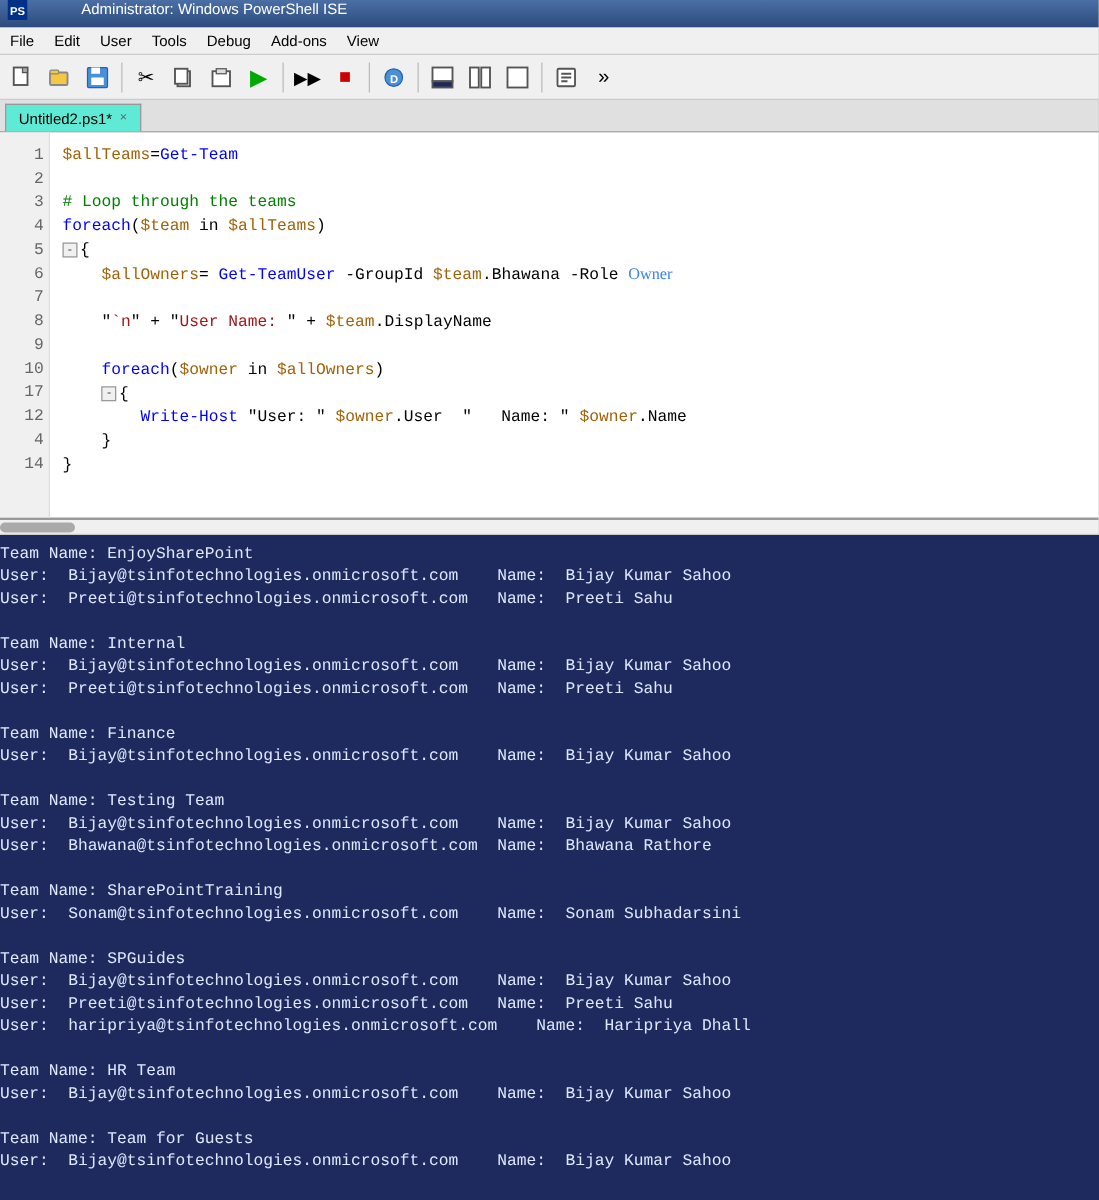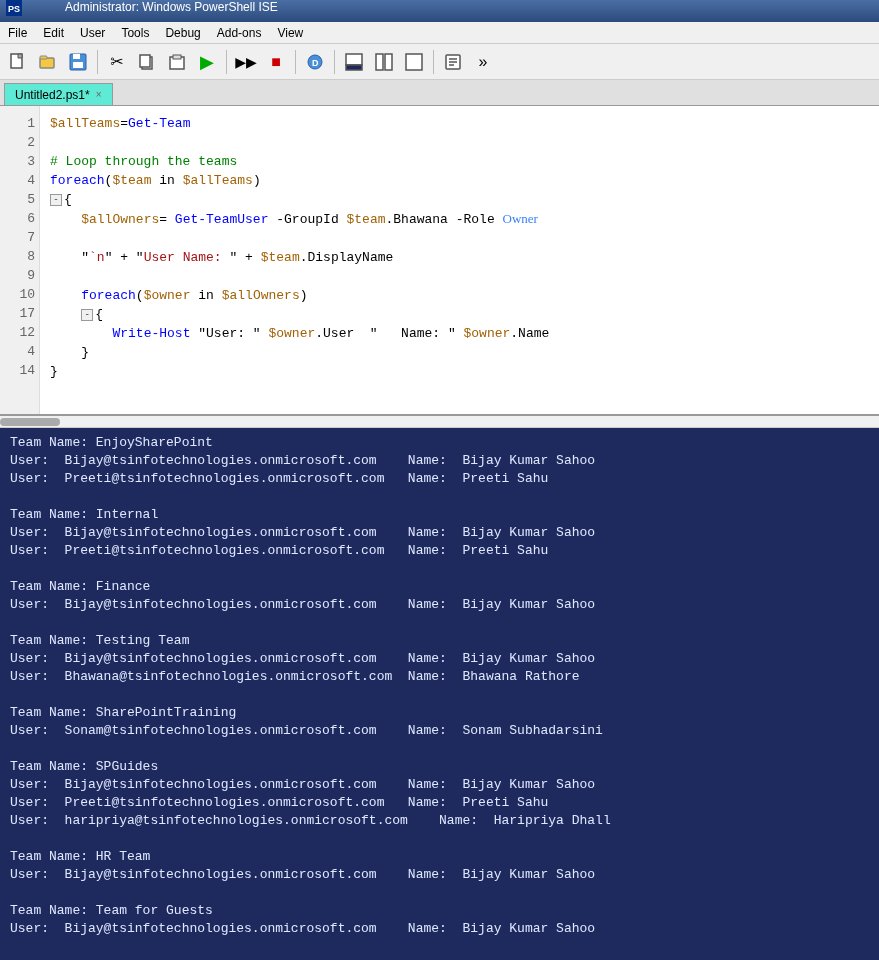--- a/index.html
+++ b/index.html
@@ -143,21 +143,21 @@
       height: 8px;
       background: #aaa;
       border-radius: 4px;
     }
 
     
     #output {
       background: #1e2a5e;
       color: #e0e8ff;
       flex: 1;
-      padding: 6px 10px;
+      padding: 6px 0;
       font-size: 13px;
       line-height: 18px;
       overflow-y: auto;
       font-family: 'Consolas', 'Courier New', monospace;
       white-space: pre;
     }
 
     
     .collapse-btn {
       display: inline-block;

